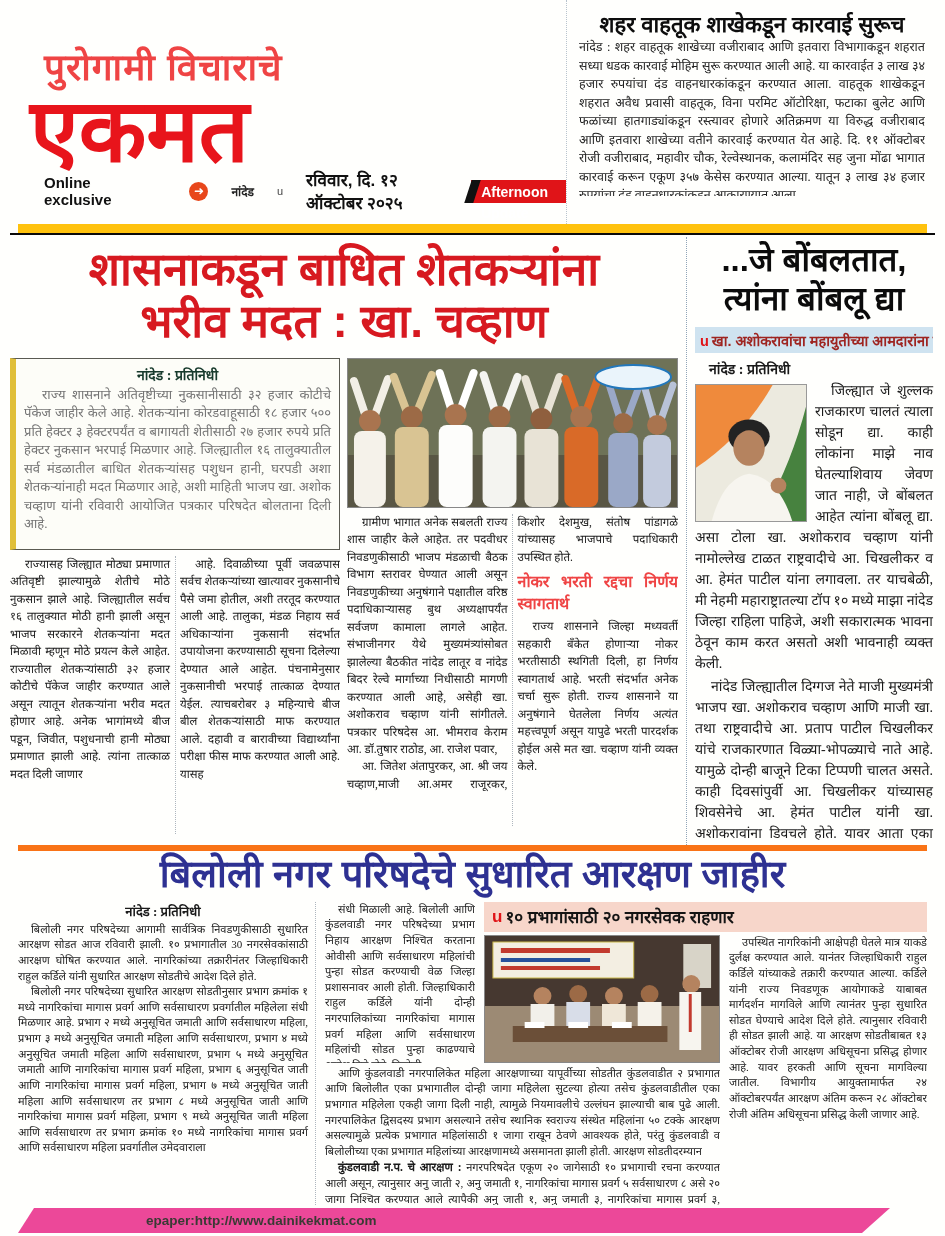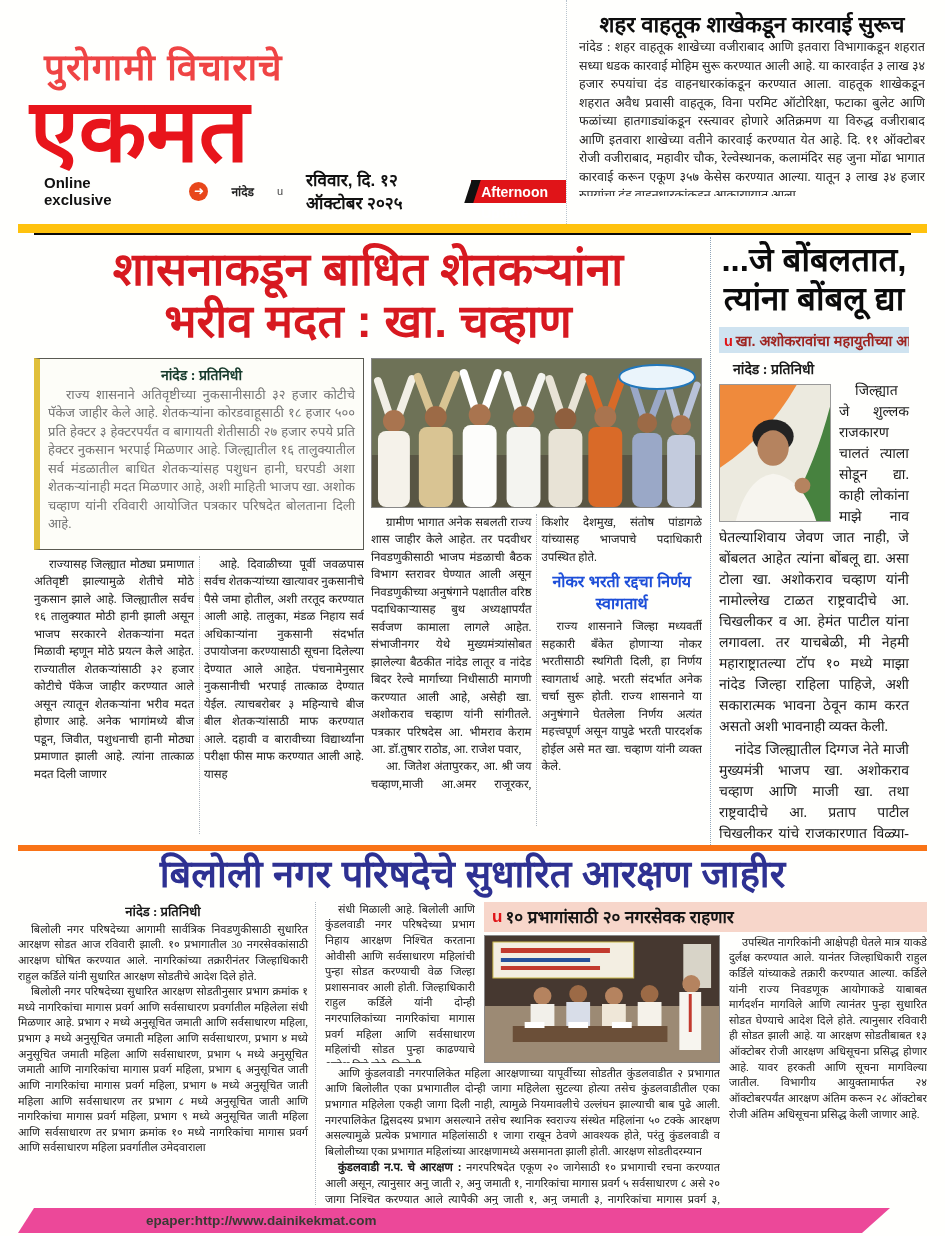--- a/index.html
+++ b/index.html
@@ -52,21 +52,21 @@
     font-size: 22px; font-weight: 800; color: #0d0d0d; text-align: center;
   }
   .transport p {
     font-size: 12.5px; line-height: 1.48; text-align: justify; color: #222;
     height: 158px; overflow: hidden;
   }
   .yellow-bar { height: 9px; margin: 0 18px; background: #ffc20d; }
 
   
   .main-sec {
-    height: 612px; margin: 0 34px; border-top: 2px solid #0a0a0a;
+    height: 612px; margin: 0 10px; border-top: 2px solid #0a0a0a;
     display: flex; gap: 8px; overflow: hidden; padding-top: 2px;
   }
   .main-left { width: 668px; }
   .main-headline {
     font-family: "Liberation Sans", "DejaVu Sans", sans-serif;
     font-weight: 900; font-size: 46px; line-height: 1.14; color: #d71920;
     text-align: center; margin: 6px 0 10px;
   }
   .content-row { display: flex; gap: 7px; }
   .stack-a { width: 330px; }
@@ -80,21 +80,21 @@
   .dateline-b { text-align: center; font-weight: 700; font-size: 13px; margin-bottom: 2px; }
   .two-col {
     column-count: 2; column-gap: 10px; column-rule: 1px dotted #aeb6be;
     text-align: justify; overflow: hidden; margin-top: 6px;
   }
   .two-col p { font-size: 11.5px; line-height: 1.52; text-indent: 15px; }
   .cols-a { height: 278px; }
   .cols-b { height: 312px; }
   .two-col h3 {
     font-family: "Liberation Sans", "DejaVu Sans", sans-serif;
-    font-size: 16px; font-weight: 800; text-align: center; margin: 4px 0; color: #1d4ed8;
+    font-size: 16px; font-weight: 800; margin: 4px 0; color: #ef4444;
   }
   .photo-frame { border: 1px solid #888; line-height: 0; }
   .group-photo svg { width: 100%; height: 148px; }
 
   
   .chavan { flex: 1; border-left: 1px dotted #8fa4b8; padding: 0 2px 0 8px; overflow: hidden; }
   .chavan h2 {
     font-family: "Liberation Sans", "DejaVu Sans", sans-serif;
     font-weight: 900; font-size: 33px; line-height: 1.18; color: #0b0b0b;
     text-align: center; margin: 4px 0 8px;

